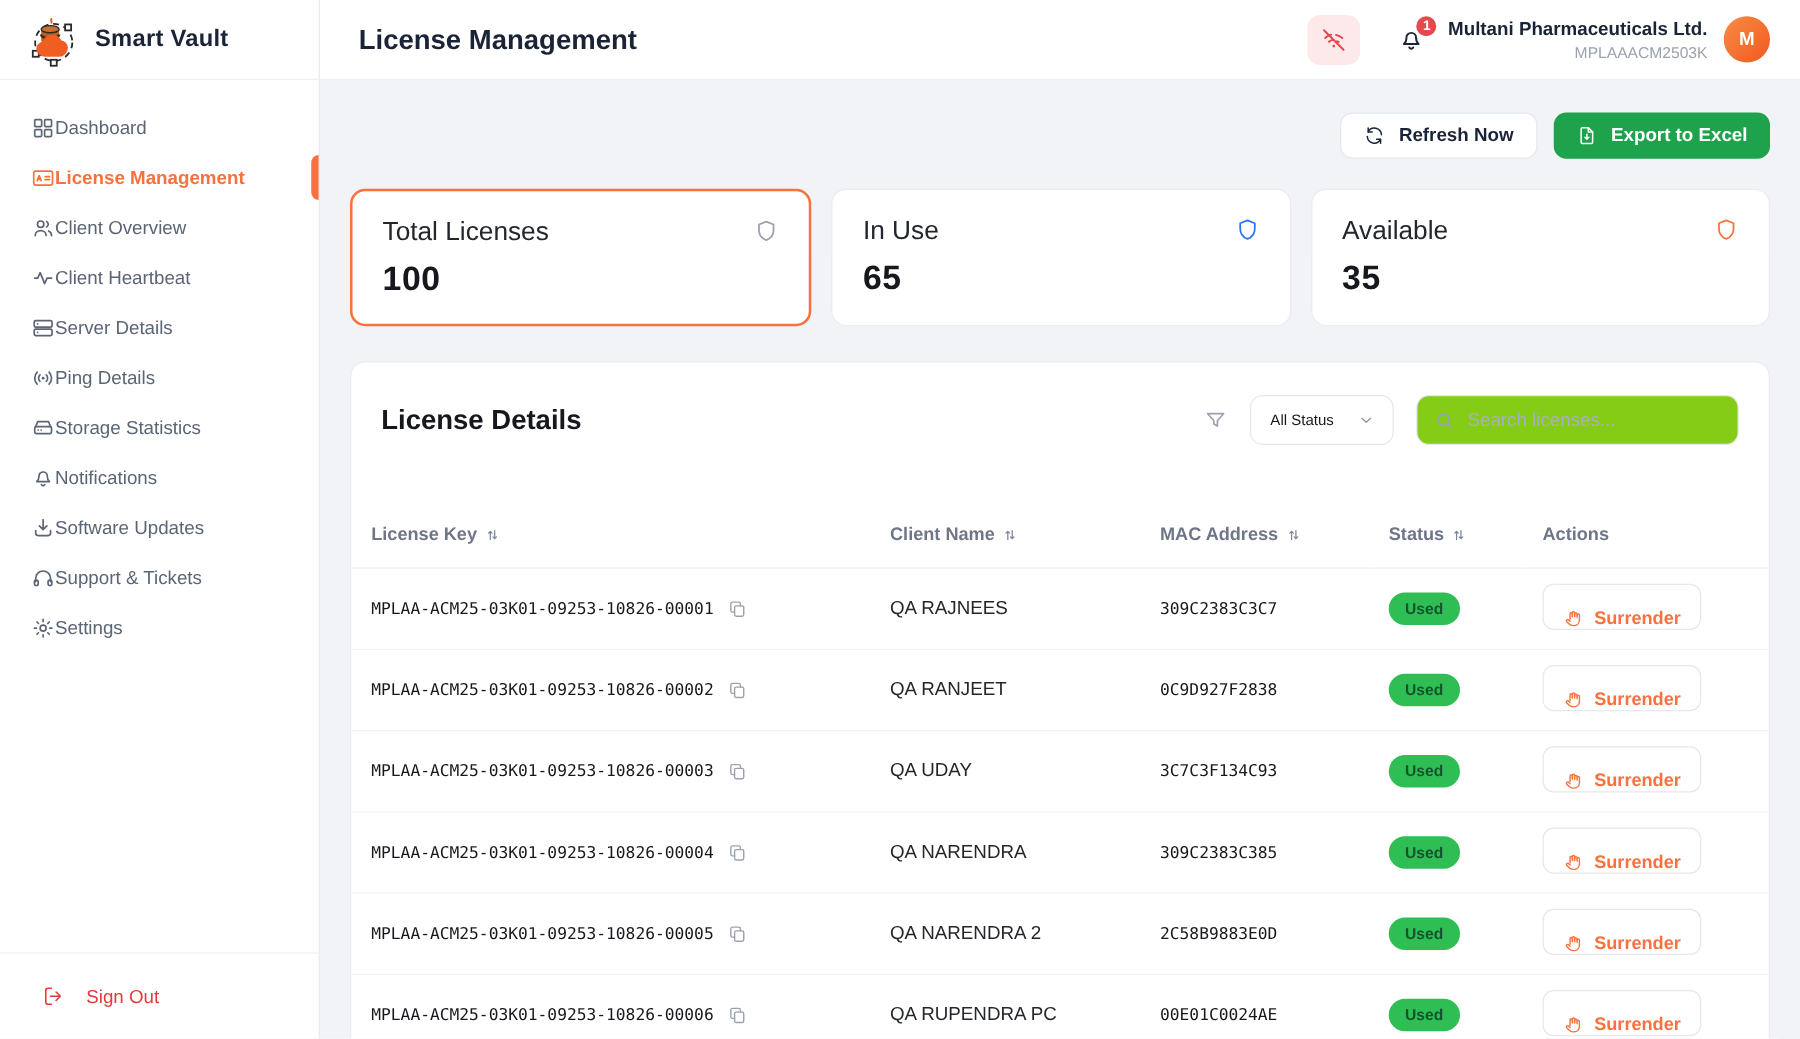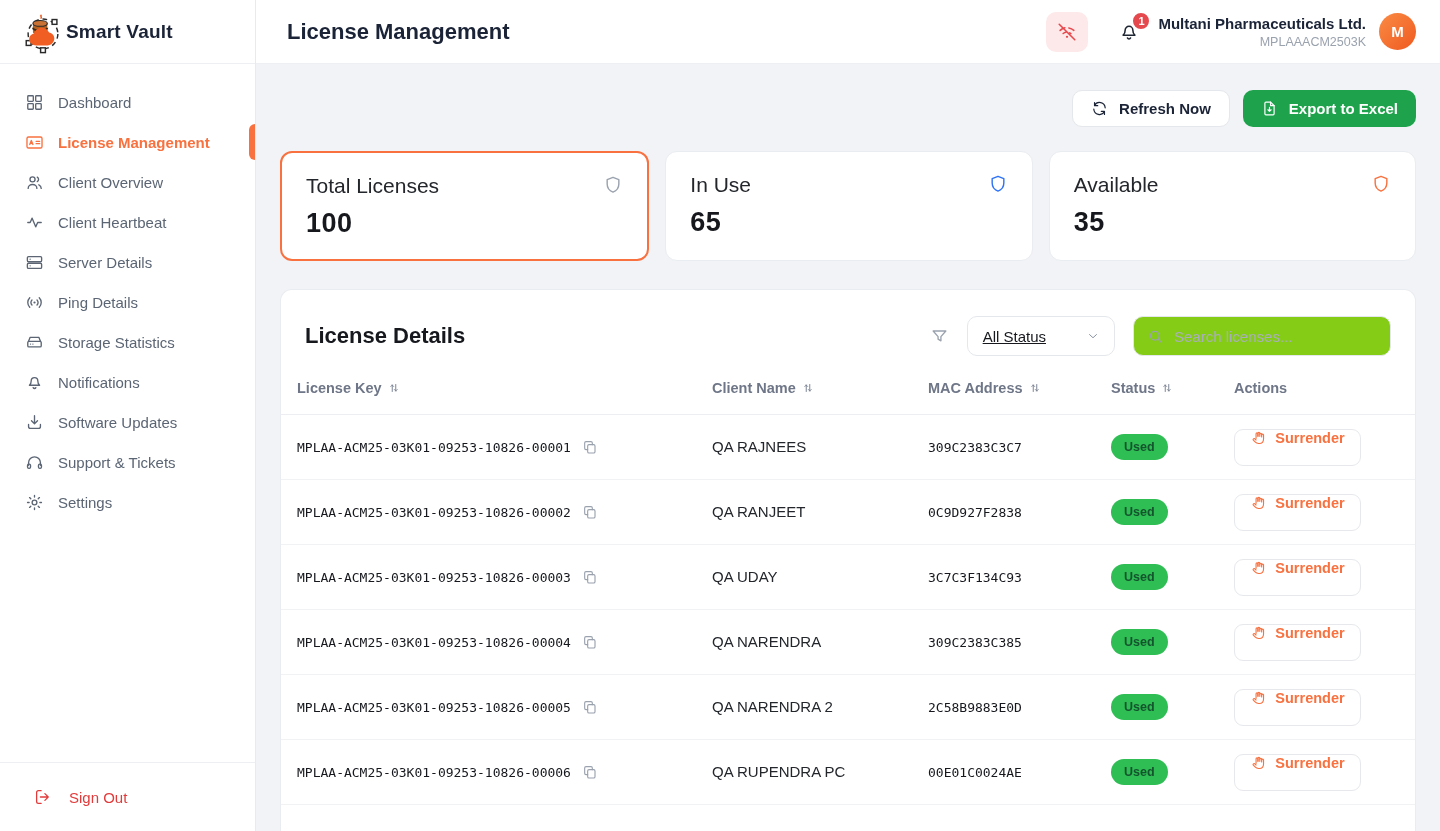--- a/index.html
+++ b/index.html
@@ -2,26 +2,26 @@
 <html><head>
 <meta charset="utf-8">
 <style>
   * { box-sizing: border-box; margin: 0; padding: 0; }
   html,body { width:1440px; height:831px; overflow:hidden; }
   body { font-family:"Liberation Sans", sans-serif; background:#F1F3F6; display:flex; color:#1B2337; }
   [data-icon] svg { display:block; }
 
   
   .sidebar { width:256px; background:#fff; border-right:1px solid #E7EAEE; display:flex; flex-direction:column; flex:none; }
-  .logo-row { height:64px; display:flex; align-items:center; padding:0 14px 0 20px; border-bottom:1px solid #EDEFF2; flex:none; }
+  .logo-row { height:64px; display:flex; align-items:center; gap:10px; padding:0 14px 0 20px; border-bottom:1px solid #EDEFF2; flex:none; }
   .logo-mark { width:46px; height:46px; }
   .logo-mark svg { width:46px; height:46px; }
   .brand-name { font-size:19px; font-weight:bold; color:#1B2337; letter-spacing:.2px; }
   .nav { flex:1; padding-top:18px; overflow:hidden; }
-  .nav-item { position:relative; height:40px; display:flex; align-items:center; gap:14px; padding:0 16px 0 25px; color:#5B6574; font-size:15px; cursor:pointer; }
+  .nav-item { position:relative; height:40px; display:flex; align-items:center; padding:0 16px 0 25px; color:#5B6574; font-size:15px; cursor:pointer; }
   .nav-item .nav-icon svg { width:19px; height:19px; }
   .nav-item.active { color:#F8713F; font-weight:bold; }
   .active-bar { position:absolute; right:0; top:2px; width:6px; height:36px; background:#F8713F; border-radius:6px 0 0 6px; }
   .signout-row { border-top:1px solid #EDEFF2; height:69px; display:flex; align-items:center; gap:17px; padding-left:34px; color:#E23B3B; font-size:15px; font-weight:500; cursor:pointer; flex:none; }
   .signout-row svg { width:18px; height:18px; }
 
   
   .main { flex:1; display:flex; flex-direction:column; min-width:0; }
   .topbar { height:64px; background:#fff; display:flex; align-items:center; padding:0 24px 0 31px; border-bottom:1px solid #EDEFF2; flex:none; }
   .topbar-title { font-size:22px; font-weight:bold; color:#1B2337; }
@@ -55,41 +55,41 @@
   .stat-shield svg { width:20px; height:22px; }
   .shield-gray { color:#9AA2AE; } .shield-blue { color:#2D72F6; } .shield-orange { color:#F8713F; }
 
   
   .table-card { background:#fff; border:1px solid #E9ECF0; border-bottom:none; border-radius:12px 12px 0 0; margin-top:28px; height:620px; overflow:hidden; }
   .table-head { display:flex; align-items:center; padding:26px 24px 20px; }
   .table-title { font-size:22px; font-weight:bold; color:#16181D; }
   .table-controls { margin-left:auto; display:flex; align-items:center; gap:18px; }
   .funnel { color:#9AA2AE; cursor:pointer; }
   .funnel svg { width:19px; height:19px; }
-  .status-select { height:40px; border:1px solid #E4E7EB; border-radius:10px; display:flex; align-items:center; gap:40px; padding:0 14px 0 15px; font-size:15px; color:#16181D; cursor:pointer; background:#fff;text-decoration:underline; }
+  .status-select { height:40px; border:1px solid #E4E7EB; border-radius:10px; display:flex; align-items:center; gap:19px; padding:0 14px 0 15px; font-size:12px; color:#16181D; cursor:pointer; background:#fff; }
   .status-select .chev { color:#8B93A2; } .status-select .chev svg { width:14px; height:14px; }
   .search-box { width:258px; height:40px; border:1px solid #E4E7EB; border-radius:10px; display:flex; align-items:center; padding:0 13px; gap:10px; background:#84cc16; }
   .search-box .mag { color:#9AA2AE; } .search-box .mag svg { width:17px; height:17px; }
   .search-box input { border:none; outline:none; flex:1; font-size:15px; color:#1B2337; font-family:inherit; background:transparent; }
   .search-box input::placeholder { color:#A9AFBA; }
 
   table { width:100%; border-collapse:collapse; table-layout:fixed; }
   th { text-align:left; font-size:14.5px; font-weight:bold; color:#6E7687; padding:4px 10px 18px 16px; }
-  th .th-inner { display:inline-flex; align-items:center; gap:5px; }
+  th .th-inner { display:inline-flex; align-items:center; gap:5px;margin-top:40px; }
   th .sort { color:#7B8494; } th .sort svg { width:14px; height:14px; }
   th.c1 { width:415px; } th.c2 { width:216px; } th.c3 { width:183px; } th.c4 { width:123px; }
   thead tr { border-bottom:1px solid #ECEEF1; }
   tbody tr { border-bottom:1px solid #F0F2F4; }
   td { padding:0 10px 0 16px; height:65px; vertical-align:middle; }
   .key-cell { display:flex; align-items:center; gap:11px; font-family:"DejaVu Sans Mono", monospace; font-size:13px; color:#16181D; white-space:nowrap; }
   .copy-btn { color:#9AA2AE; cursor:pointer; display:flex; } .copy-btn svg { width:16px; height:16px; }
   .client { font-size:15px; color:#23262B; }
   .mac { font-family:"DejaVu Sans Mono", monospace; font-size:13px; color:#16181D; }
   .badge-used { display:inline-block; background:#2EBE54; color:#14532d; font-size:12.5px; font-weight:bold; padding:6px 13px; border-radius:999px;text-align:center; }
-  .btn-surrender { height:37px; min-width:127px; background:#fff; border:1px solid #E6E8EC; border-radius:9px; display:inline-flex; align-items:flex-start; justify-content:center; gap:9px; color:#F8713F; font-size:14.5px; font-weight:bold; cursor:pointer; font-family:inherit; }
+  .btn-surrender { height:37px; min-width:127px; background:#fff; border:1px solid #E6E8EC; border-radius:9px; display:inline-flex; align-items:flex-end; justify-content:center; gap:9px; color:#F8713F; font-size:14.5px; font-weight:bold; cursor:pointer; font-family:inherit; }
   .btn-surrender svg { width:16px; height:16px; }
 </style>
 </head>
 <body>
 
 <aside class="sidebar">
   <div class="logo-row">
     <span class="logo-mark" data-icon="smart-vault-logo">
         <svg viewBox="0 0 48 48">
           <circle cx="24" cy="26" r="15.5" fill="none" stroke="#2A2A2A" stroke-width="1.5" stroke-dasharray="5 4"></circle>

